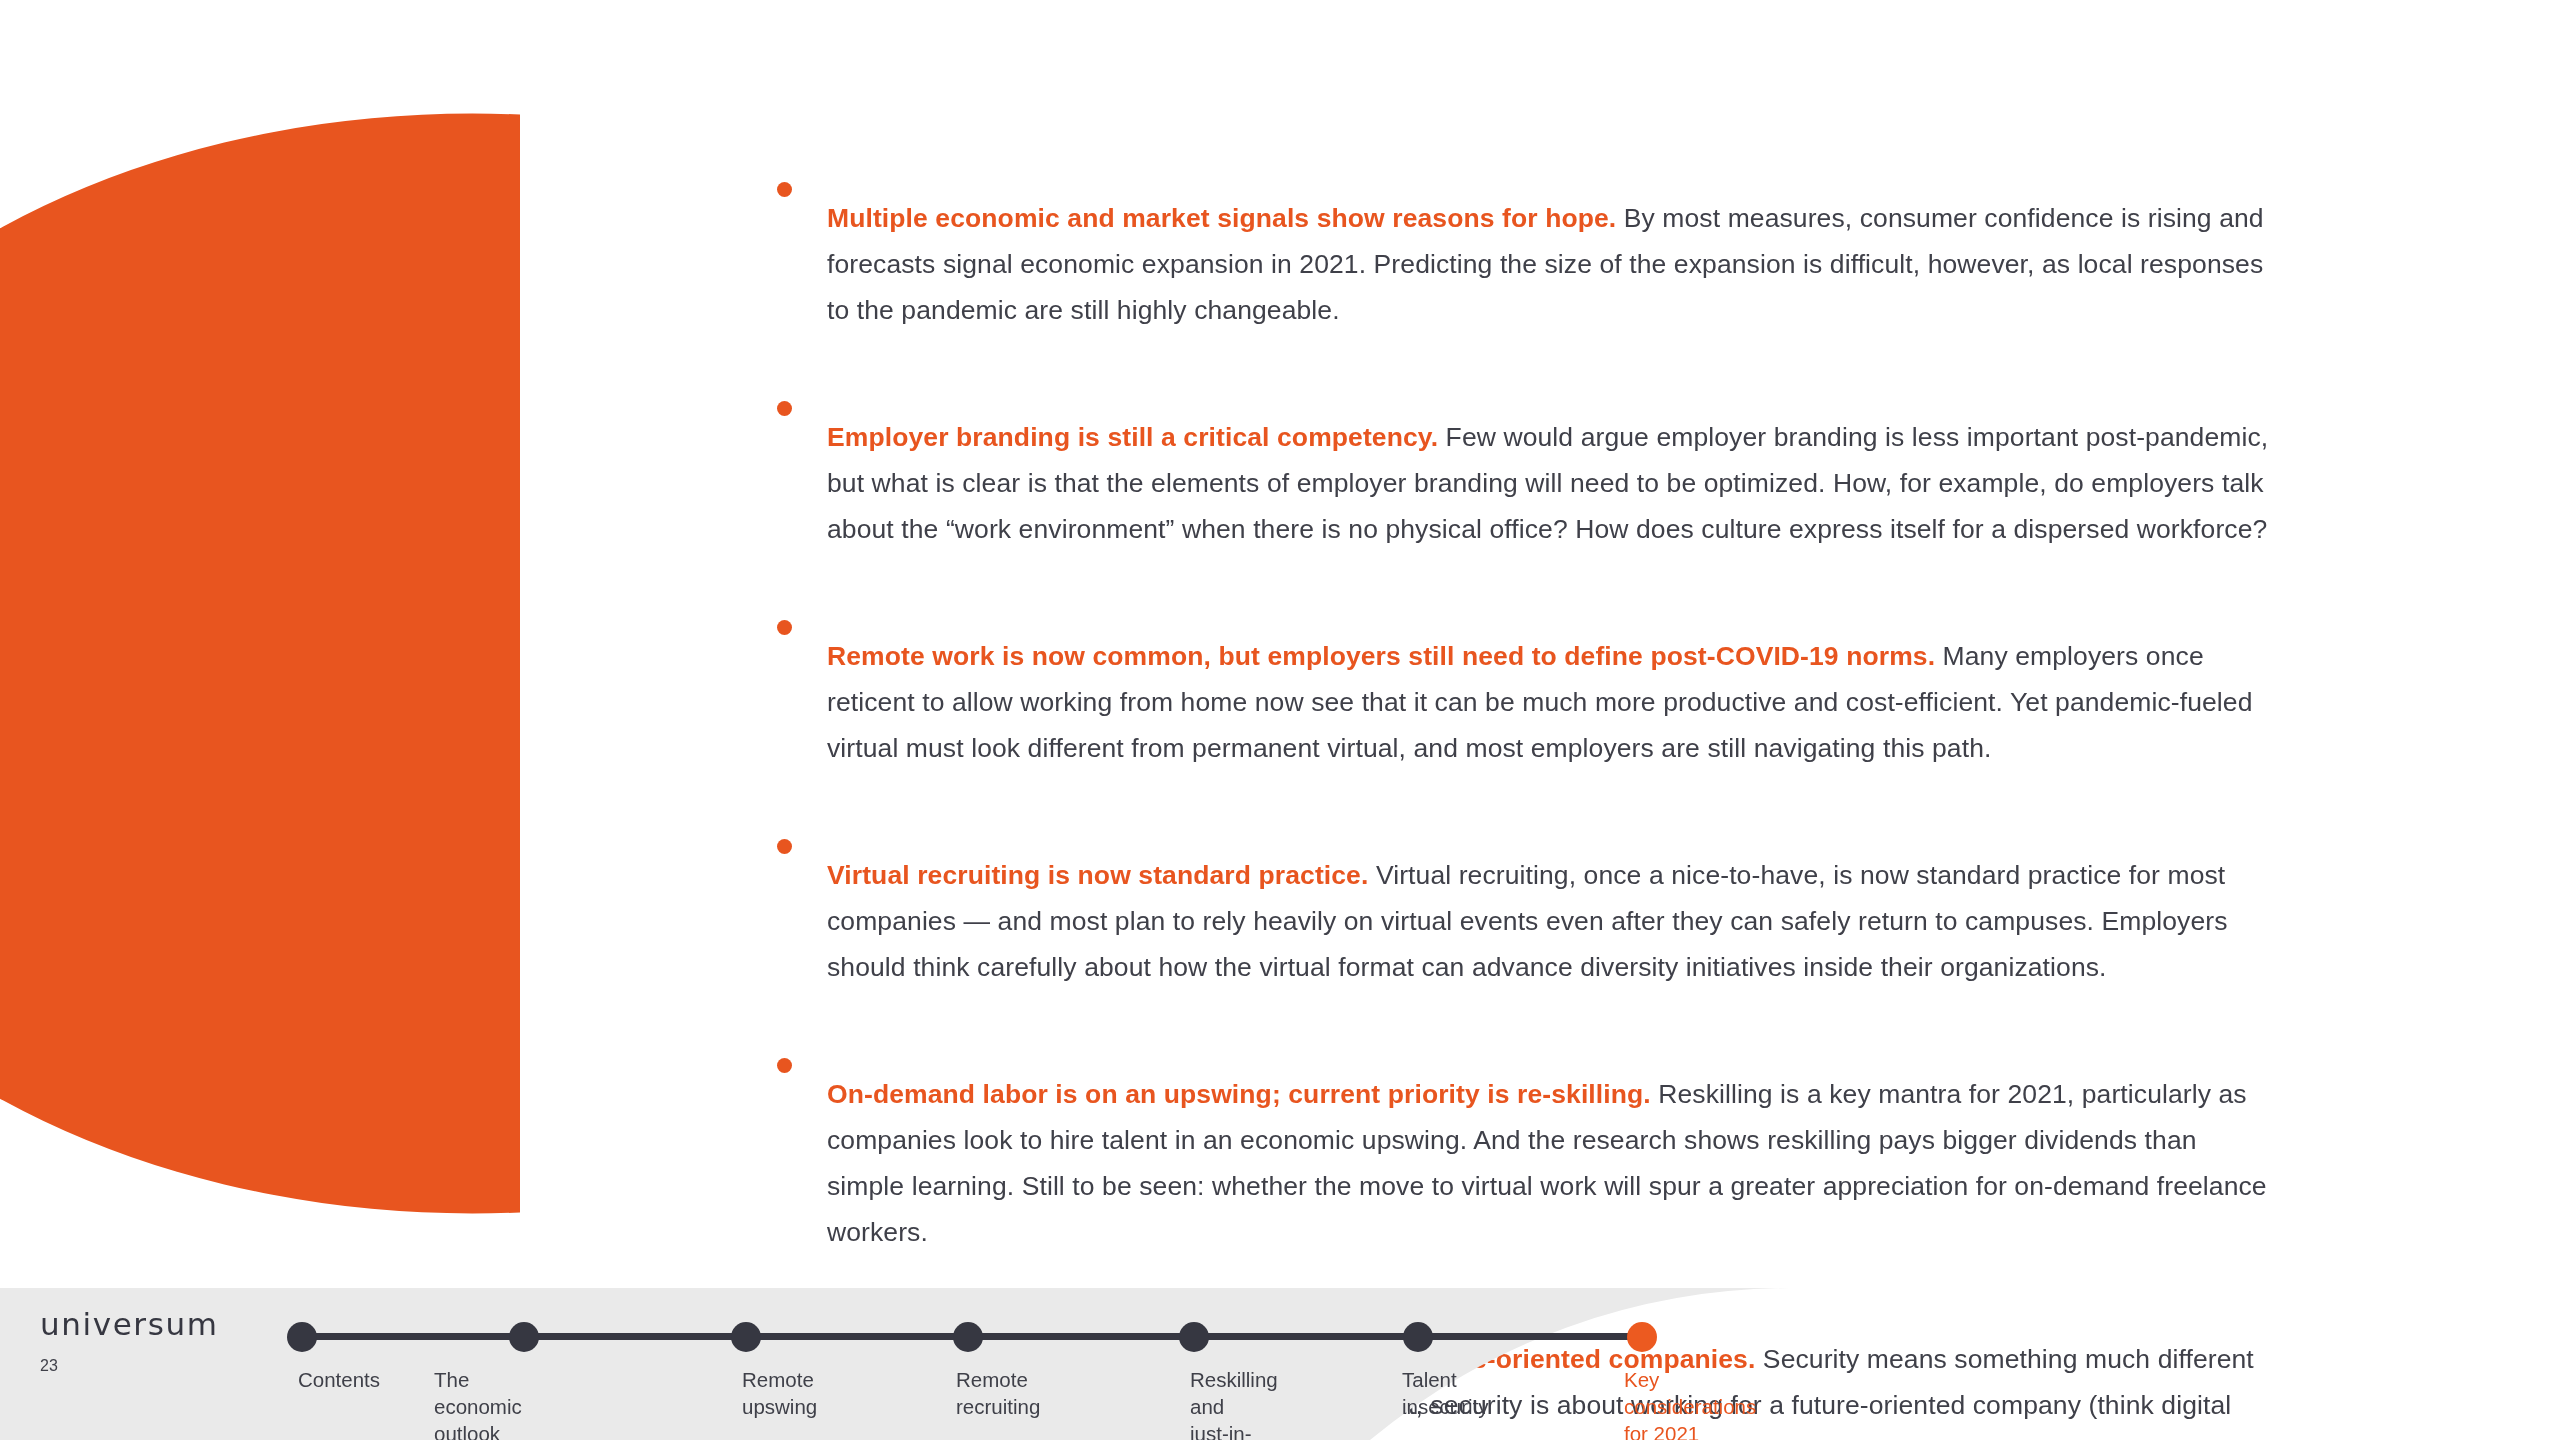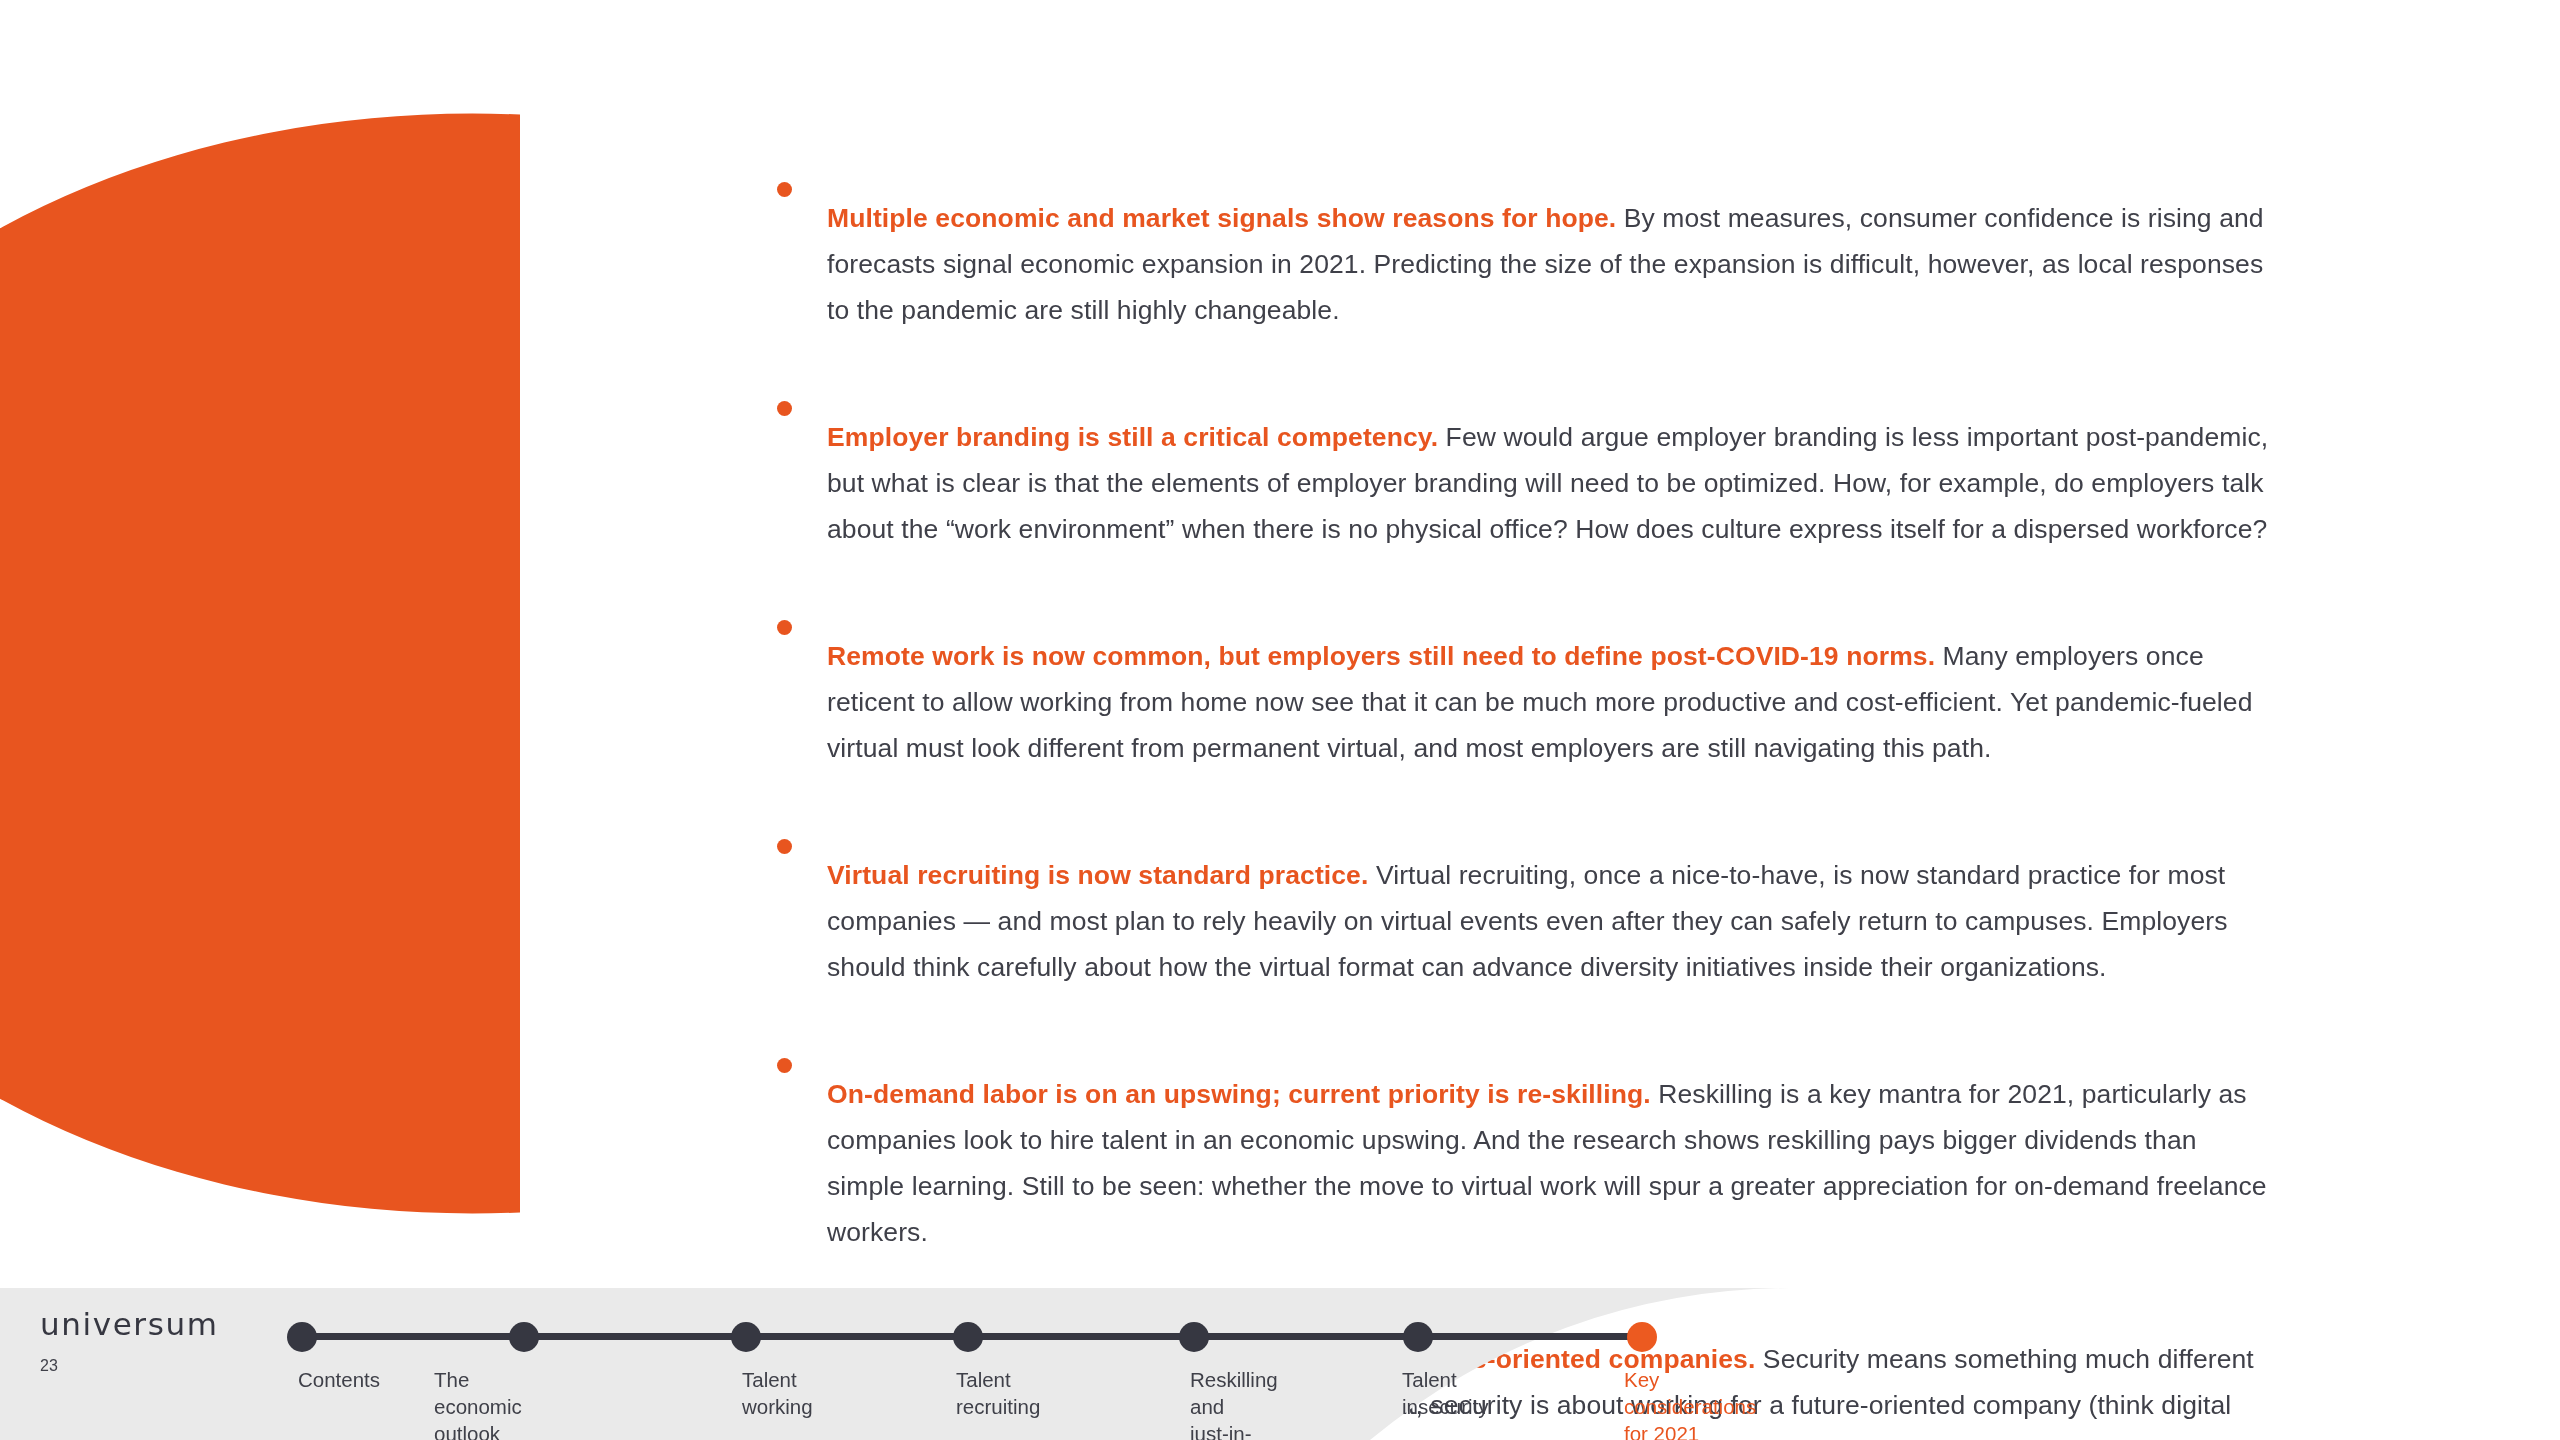--- a/index.html
+++ b/index.html
@@ -202,26 +202,26 @@
         <span class="tl-label">Contents</span>
       </div>
 
       <div class="tl-node" style="left:516px">
         <span class="tl-dot"></span>
         <span class="tl-label" style="left:-90px">The economic outlook</span>
       </div>
 
       <div class="tl-node" style="left:738px">
         <span class="tl-dot"></span>
-        <span class="tl-label" style="left:-4px">Talent working</span>
+        <span class="tl-label" style="left:-4px">Remote upswing</span>
       </div>
 
       <div class="tl-node" style="left:960px">
         <span class="tl-dot"></span>
-        <span class="tl-label" style="left:-12px">Talent recruiting</span>
+        <span class="tl-label" style="left:-12px">Remote recruiting</span>
       </div>
 
       <div class="tl-node" style="left:1186px">
         <span class="tl-dot"></span>
         <span class="tl-label" style="left:-4px">Reskilling and
 just-in-time talent</span>
       </div>
 
       <div class="tl-node" style="left:1410px">
         <span class="tl-dot"></span>

